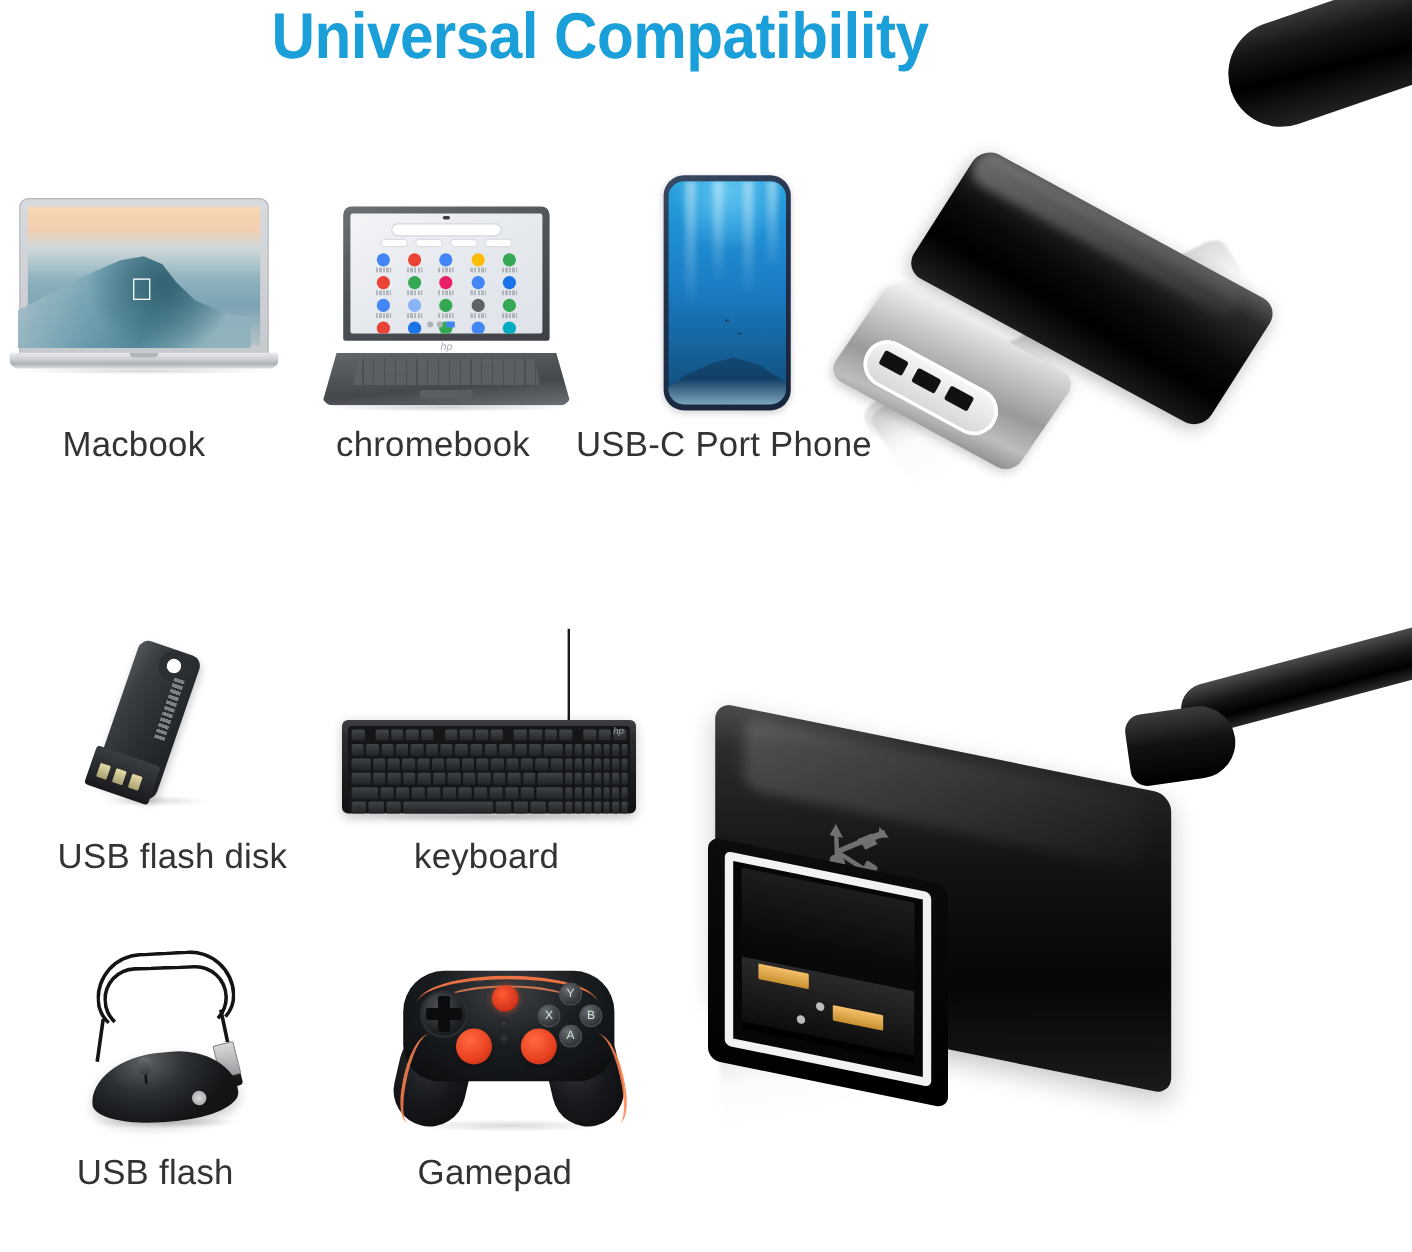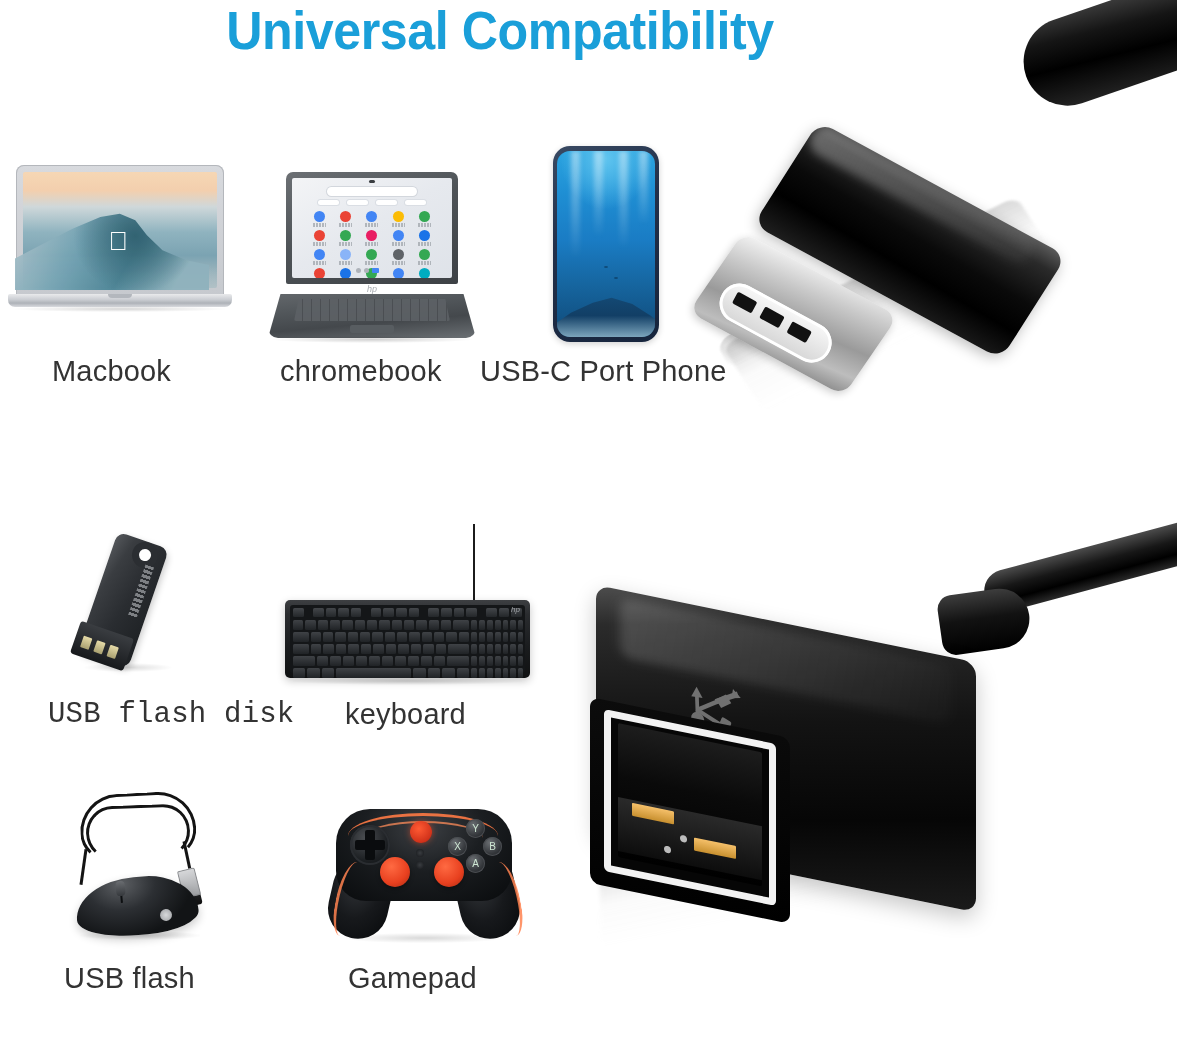--- a/index.html
+++ b/index.html
@@ -754,21 +754,21 @@
   <div class="fd-body"></div>
   <div class="fd-hole"></div>
   <div class="fd-text"></div>
   <div class="fd-conn"></div>
   <div class="fd-pins">
     <div class="fd-pin"></div>
     <div class="fd-pin"></div>
     <div class="fd-pin"></div>
   </div>
 </div>
-<div class="dev-label" style="left:48px; top:698px;font-family:Liberation Mono, monospace;">USB flash disk</div>
+<div class="dev-label" style="left:48px; top:698px;">USB flash disk</div>
 
 <div class="device" style="left:285px; top:580px; width:245px; height:106px;">
   <div class="kb-cable"></div>
   <div class="kb-shell"></div>
   <div class="kb-inner"></div>
   <div class="kb-fnrow">
     <div class="kb-fkey"></div>
     <div class="kb-gap"></div>
     <div class="kb-fkey"></div>
     <div class="kb-fkey"></div>

